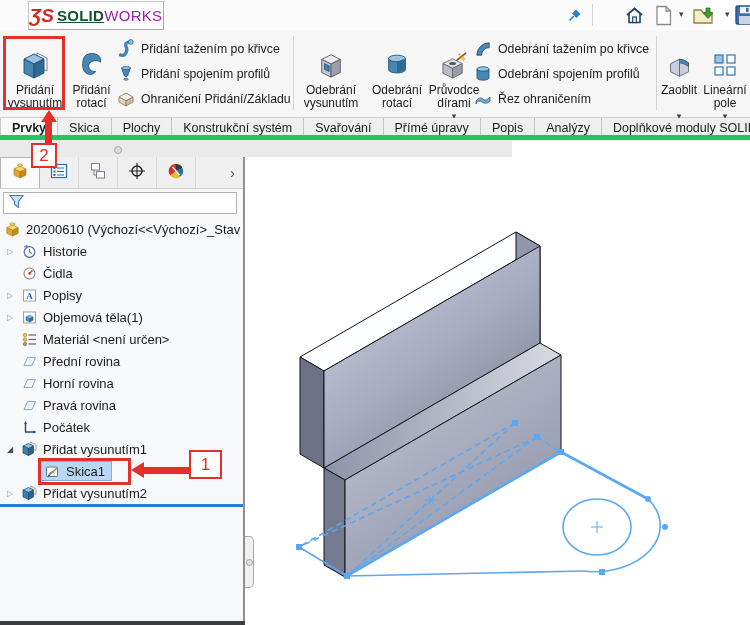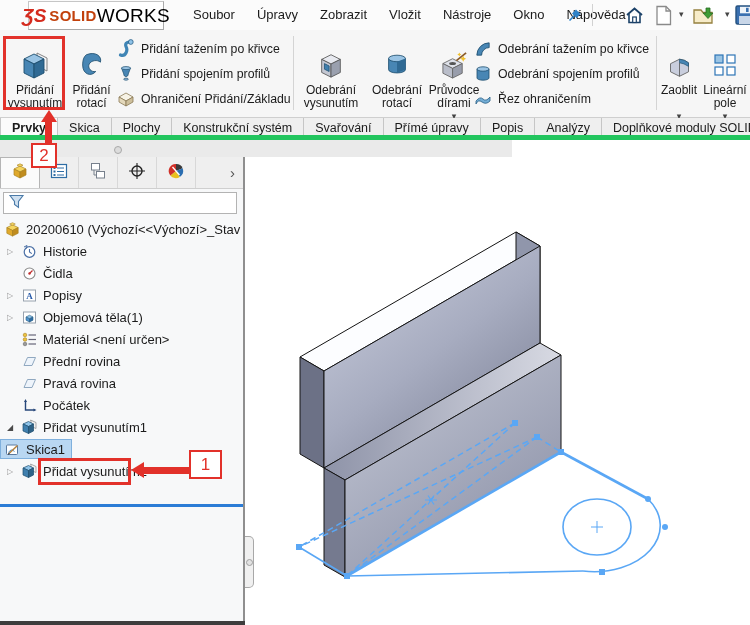--- a/index.html
+++ b/index.html
@@ -5,22 +5,22 @@
   html,body{margin:0;padding:0;}
   body{width:750px;height:625px;position:relative;overflow:hidden;background:#fff;
        font-family:"Liberation Sans",sans-serif;color:#1b1b1b;}
   .abs{position:absolute;}
 
   
   .menubar{left:0;top:0;width:706px;height:30px;background:#fbfbfb;border-bottom:2px solid #22c55e;}
   .logo-box{left:28px;top:1px;width:134px;height:27px;background:#fff;border:1px solid #c6c6c6;
             border-right-color:#a9a9a9;border-bottom-color:#a9a9a9;display:flex;align-items:center;justify-content:center;}
   .logo-ds{color:#d52b1e;font-weight:bold;font-style:italic;font-size:19px;margin-right:3px;}
-  .logo-solid{color:#c2410c;font-weight:bold;font-size:15px;letter-spacing:.3px;}
-  .logo-works{color:#000000;font-size:19px;letter-spacing:.3px;}
+  .logo-solid{color:#14532d;font-weight:bold;font-size:15px;letter-spacing:.3px;text-decoration:underline;}
+  .logo-works{color:#a21caf;font-size:15px;letter-spacing:.3px;}
   .menu-items{left:182px;top:0;height:30px;display:flex;}
   .menu-item{padding:0 11px;line-height:29px;font-size:13px;cursor:default;}
   .mb-sep{left:592px;top:4px;width:1px;height:22px;background:#d2d2d2;}
   .qb{top:3px;width:24px;height:24px;display:flex;align-items:center;justify-content:center;}
   .qb-dd{top:9px;font-size:9px;color:#444;}
 
   
   .ribbon{left:0;top:30px;width:750px;height:88px;background:#f6f6f6;border-bottom:1px solid #cfcfcf;box-sizing:border-box;}
   .rb-big{position:absolute;top:16px;height:78px;display:flex;flex-direction:column;align-items:center;
           font-size:12px;line-height:13px;text-align:center;}
@@ -50,21 +50,21 @@
              font-size:15px;color:#555;}
   .filter-row{position:absolute;left:3px;top:35px;width:234px;height:22px;background:#fff;
               border:1px solid #b3b3b3;display:flex;align-items:center;padding-left:4px;box-sizing:border-box;}
   .tree{position:absolute;left:0;top:61px;width:241px;}
   .trow{height:22px;display:flex;align-items:center;white-space:nowrap;overflow:hidden;font-size:13px;}
   .caret{width:20px;padding-left:7px;box-sizing:border-box;font-size:8px;color:#9a9a9a;flex:none;}
   .caret.exp{color:#4b4b4b;}
   .ticon{width:18px;flex:none;display:flex;justify-content:center;}
   .tlabel{margin-left:5px;}
   .trow.root{padding-left:3px;}
-  .trow.child{}
+  .trow.child{padding-left:40px;}
   .sel{display:flex;align-items:center;background:#b9d7f2;border:1px solid #7fb0dd;height:20px;
        padding:0 6px 0 2px;box-sizing:border-box;}
   .tree-splitter{position:absolute;left:0;top:347px;width:243px;height:3px;background:#2b7cd6;}
   .collapse-handle{left:245px;top:536px;width:8px;height:50px;background:#f0f0f0;border:1px solid #a8a8a8;
                    border-left:none;border-radius:0 5px 5px 0;z-index:12;display:flex;align-items:center;justify-content:center;}
   .collapse-dot{width:5px;height:5px;border-radius:50%;border:1px solid #9f9f9f;background:#e2e2e2;}
   .bottom-dark{left:0;top:621px;width:245px;height:4px;background:#3d3d3d;z-index:11;}
 
   
   #part-svg{left:0;top:0;z-index:5;pointer-events:none;}
@@ -86,29 +86,20 @@
 </style>
 </head>
 <body>
 
 <div class="abs menubar">
   <div class="abs logo-box">
     <span class="logo-ds">ƷS</span>
     <span class="logo-solid">SOLID</span>
       <span class="logo-works">WORKS</span>
   </div>
-  <div class="abs menu-items">
-    <span class="menu-item">Soubor</span>
-    <span class="menu-item">Úpravy</span>
-    <span class="menu-item">Zobrazit</span>
-    <span class="menu-item">Vložit</span>
-    <span class="menu-item">Nástroje</span>
-    <span class="menu-item">Okno</span>
-    <span class="menu-item">Nápověda</span>
-  </div>
   <div class="abs qb" style="left:562px;">
     <svg width="15" height="15" viewBox="0 0 15 15">
         <path d="M9 1.5 L13.5 6 L9.5 10 L5 5.5 Z" fill="#2e82c8"></path>
         <path d="M7 8 L2.5 12.5" stroke="#2e82c8" stroke-width="1.6"></path>
       </svg>
   </div>
   <div class="abs mb-sep"></div>
   <div class="abs qb" style="left:622px;">
     <svg width="21" height="21" viewBox="0 0 21 21">
         <path d="M3 10 L10.5 3.5 L18 10" fill="none" stroke="#1b4168" stroke-width="1.8"></path>
@@ -518,20 +509,29 @@
     <div class="trow">
       <span class="caret"></span>
       <span class="ticon">
         <svg width="15" height="15" viewBox="0 0 15 15">
             <polygon points="2,11.5 5.5,3.5 13.5,3.5 10,11.5" fill="#eef4fb" stroke="#90a8c0" stroke-width="1"></polygon>
           </svg>
       </span>
       <span class="tlabel">Přední rovina</span>
     </div>
 
+    <div class="trow">
+      <span class="caret"></span>
+      <span class="ticon">
+        <svg width="15" height="15" viewBox="0 0 15 15">
+            <polygon points="2,11.5 5.5,3.5 13.5,3.5 10,11.5" fill="#eef4fb" stroke="#90a8c0" stroke-width="1"></polygon>
+          </svg>
+      </span>
+      <span class="tlabel">Horní rovina</span>
+    </div>
 
     <div class="trow">
       <span class="caret"></span>
       <span class="ticon">
         <svg width="15" height="15" viewBox="0 0 15 15">
             <polygon points="2,11.5 5.5,3.5 13.5,3.5 10,11.5" fill="#eef4fb" stroke="#90a8c0" stroke-width="1"></polygon>
           </svg>
       </span>
       <span class="tlabel">Pravá rovina</span>
     </div>

